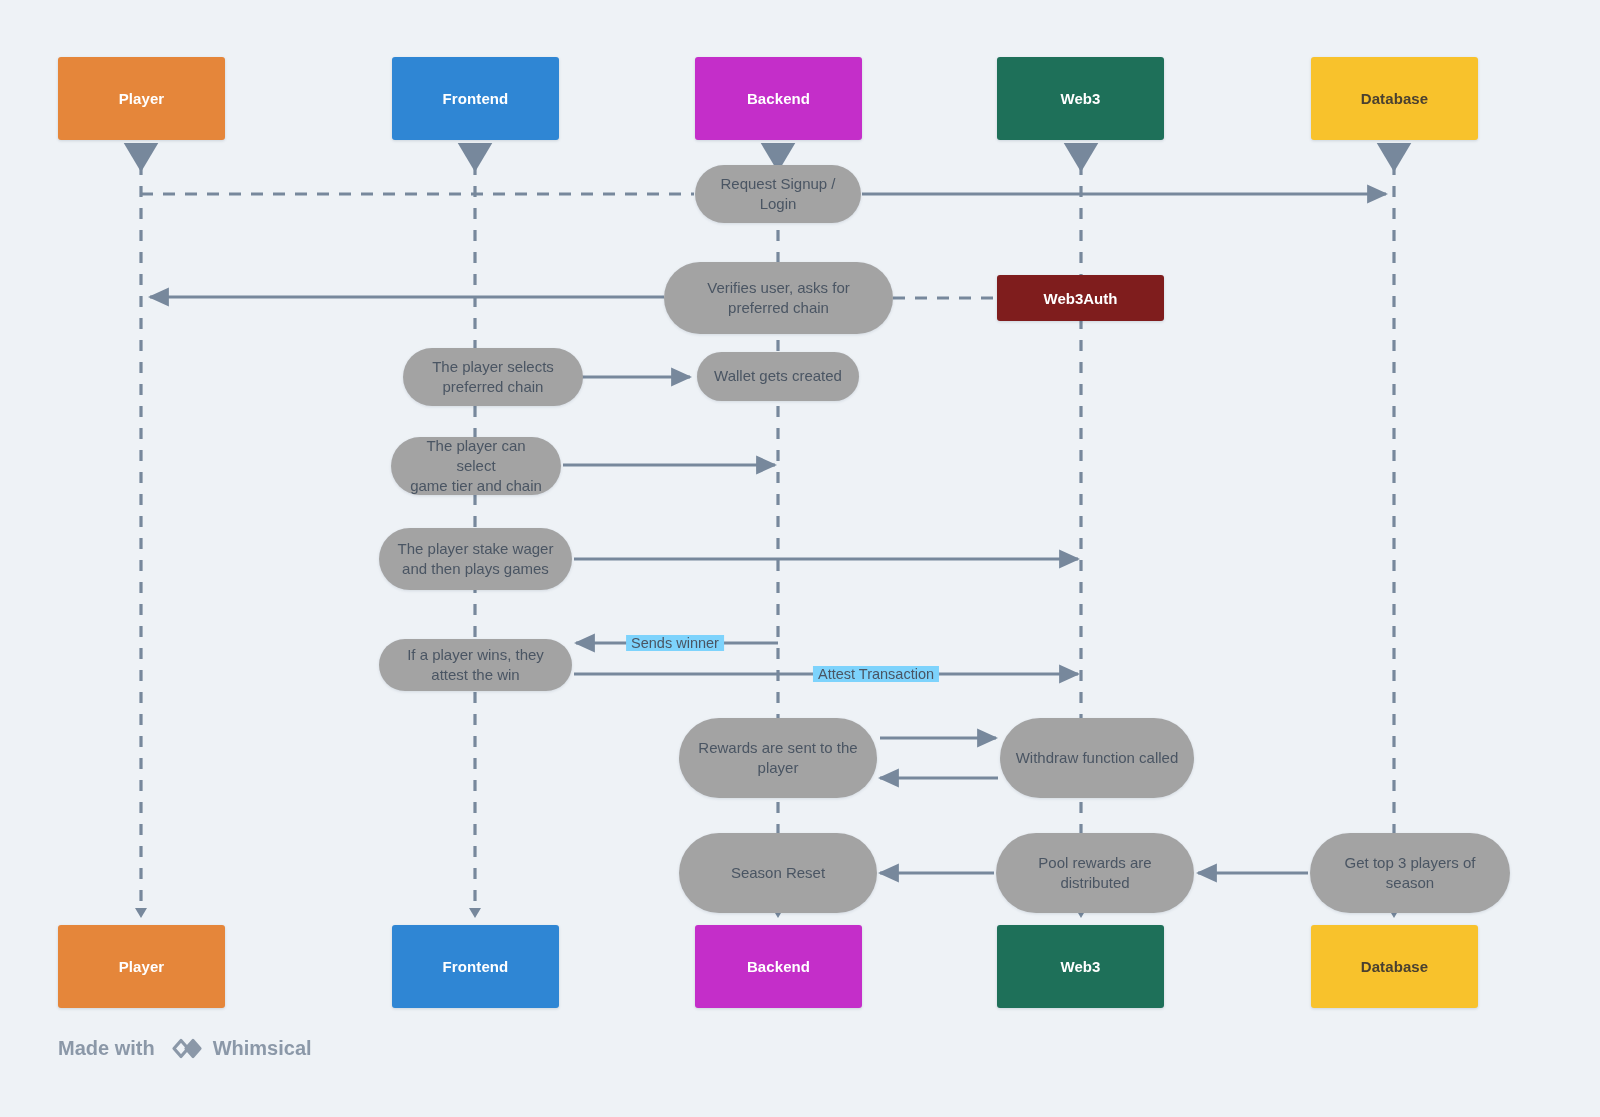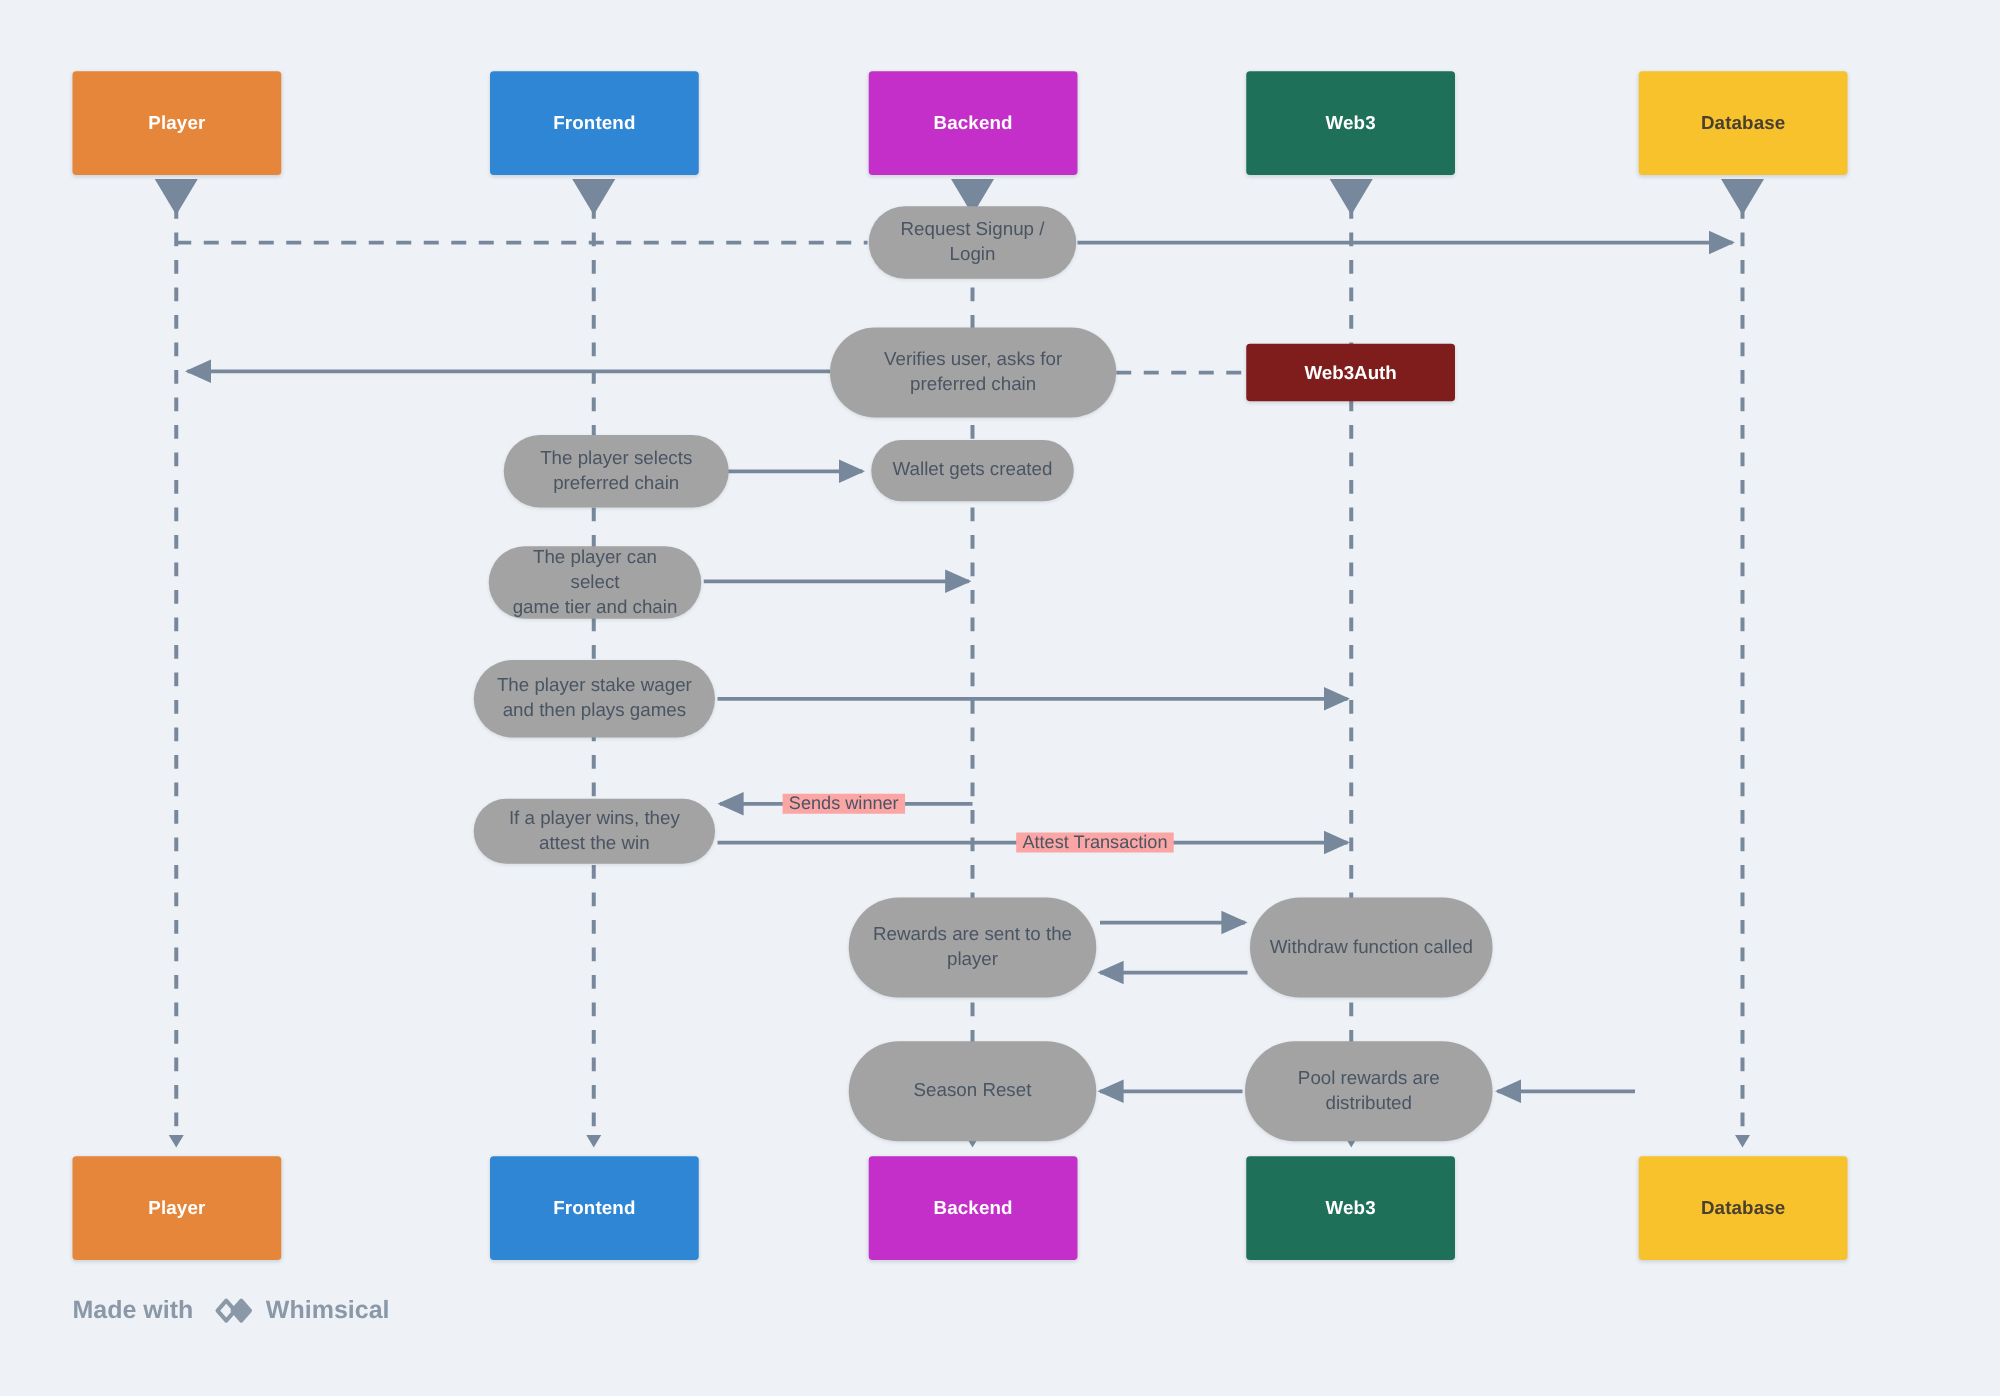--- a/index.html
+++ b/index.html
@@ -63,21 +63,21 @@
     text-align: center;
     border-radius: 3px;
     font-size: 15px;
     font-weight: bold;
     box-shadow: 0 1px 3px rgba(40,60,90,0.16);
     z-index: 6;
   }
   
   .edge-label {
     position: absolute;
-    background: #fca5a5;
+    background: #7dd3fc;
     color: #4a5563;
     font-size: 14.5px;
     padding: 0 5px;
     white-space: nowrap;
     z-index: 4;
     transform: translate(-50%, -50%);
   }
   
   #credit {
     position: absolute;
@@ -218,20 +218,23 @@
   </div>
 
   <div class="node" style="left:679px; top:833px; width:198px; height:80px;">
     <span>Season Reset</span>
   </div>
 
   <div class="node" style="left:996px; top:833px; width:198px; height:80px;">
     <span>Pool rewards are<br>distributed</span>
   </div>
 
+  <div class="node" style="left:1310px; top:833px; width:200px; height:80px;">
+    <span>Get top 3 players of<br>season</span>
+  </div>
 
   <div class="edge-label" style="left:675px; top:643px;">
     <span>Sends winner</span>
   </div>
   <div class="edge-label" style="left:876px; top:674px;">
     <span>Attest Transaction</span>
   </div>
 
   <div class="actor-box" style="left:58px;  top:925px; width:167px; height:83px; background:#e5863a; color:#ffffff;">
     <span>Player</span>

